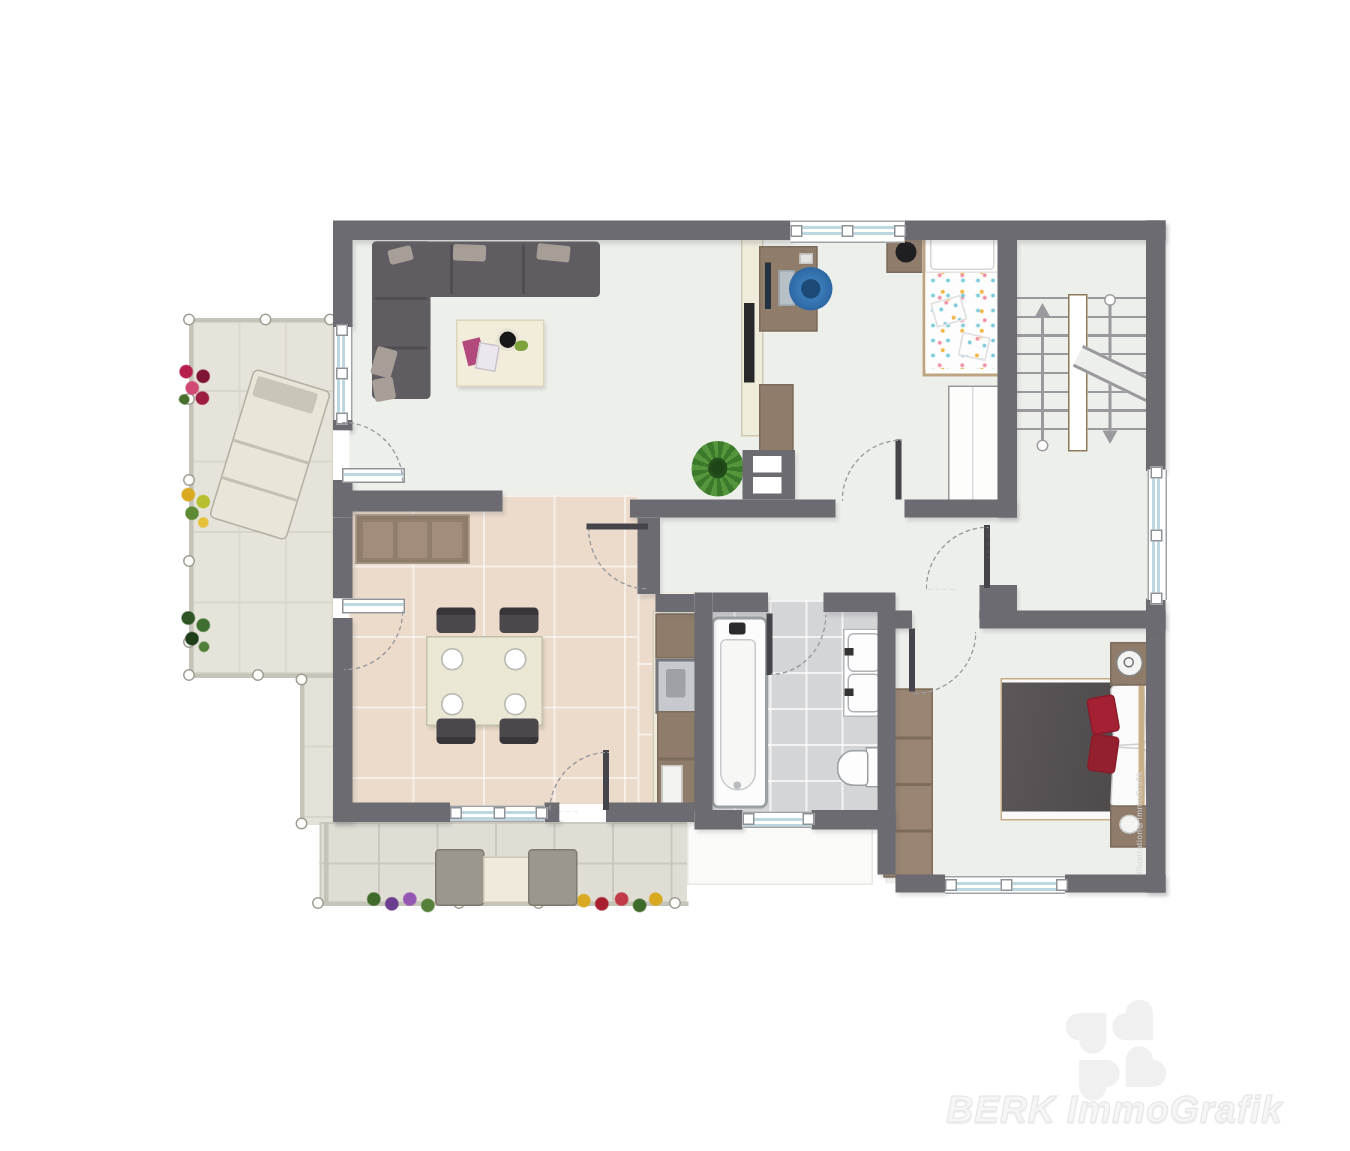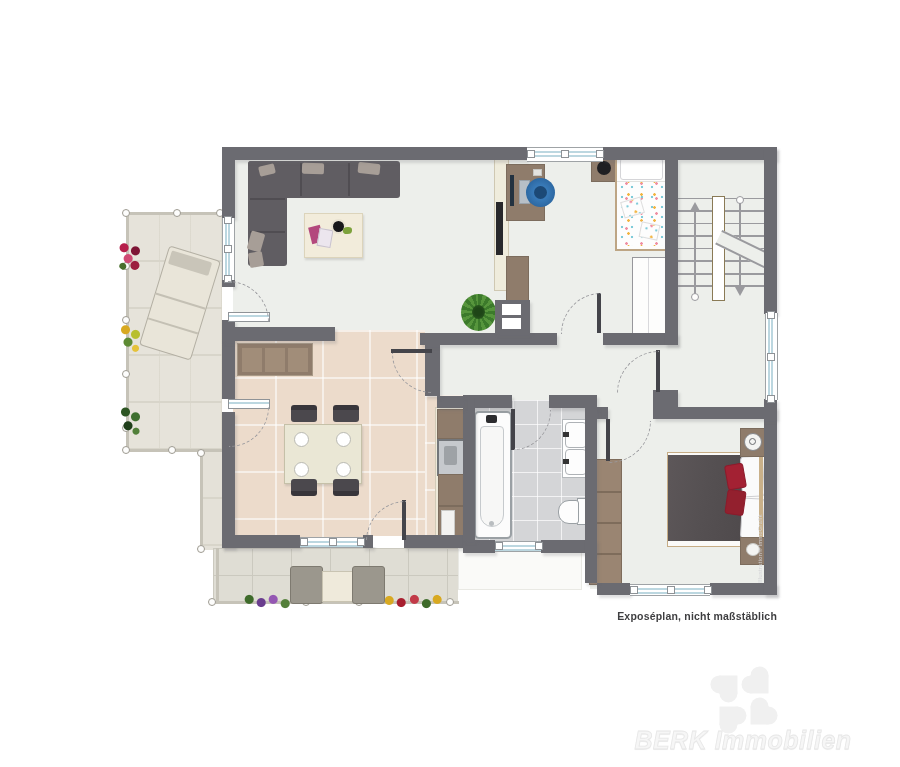--- a/index.html
+++ b/index.html
@@ -299,30 +299,29 @@
   <div class="leafd" style="left:656px;top:350px;width:4px;height:42px;"></div>
   <div class="arc tl" style="left:617px;top:351px;width:41px;height:41px;"></div>
 
   <div class="ab" style="left:373px;top:536px;width:31px;height:11px;background:#fff;"></div>
   <div class="leafd" style="left:402px;top:500px;width:4px;height:40px;"></div>
   <div class="arc tl" style="left:366px;top:501px;width:39px;height:39px;"></div>
 
   <div class="credit">
       <span>Illustration©ImmoGrafik</span>
     </div>
-  <div class="caption">Exposéplan, nicht maßstäblich</div>
   <div class="clover">
     <div class="lw" style="transform:rotate(45deg);">
         <div class="heart"></div>
       </div>
     <div class="lw" style="transform:rotate(135deg);">
         <div class="heart"></div>
       </div>
     <div class="lw" style="transform:rotate(225deg);">
         <div class="heart"></div>
       </div>
     <div class="lw" style="transform:rotate(315deg);">
         <div class="heart"></div>
       </div>
   </div>
-  <div class="brand">BERK Immobilien</div>
+  <div class="brand">BERK ImmoGrafik</div>
 
 </div>
 
 </body></html>

